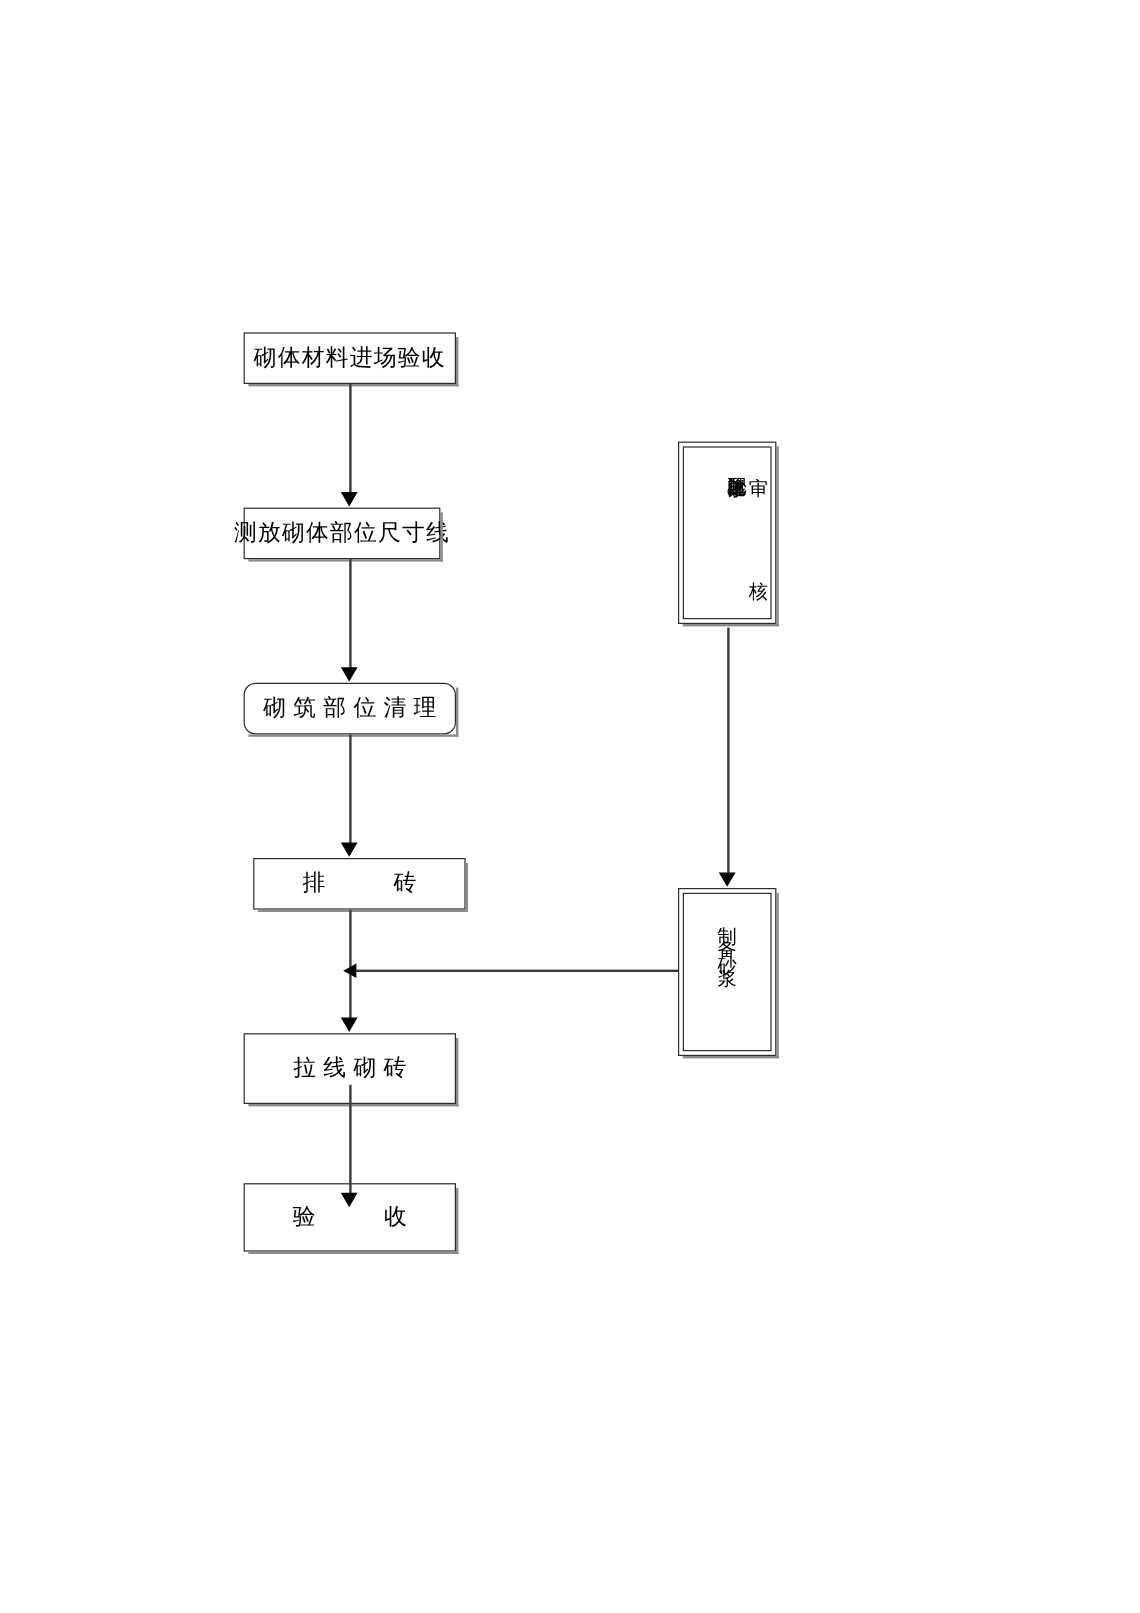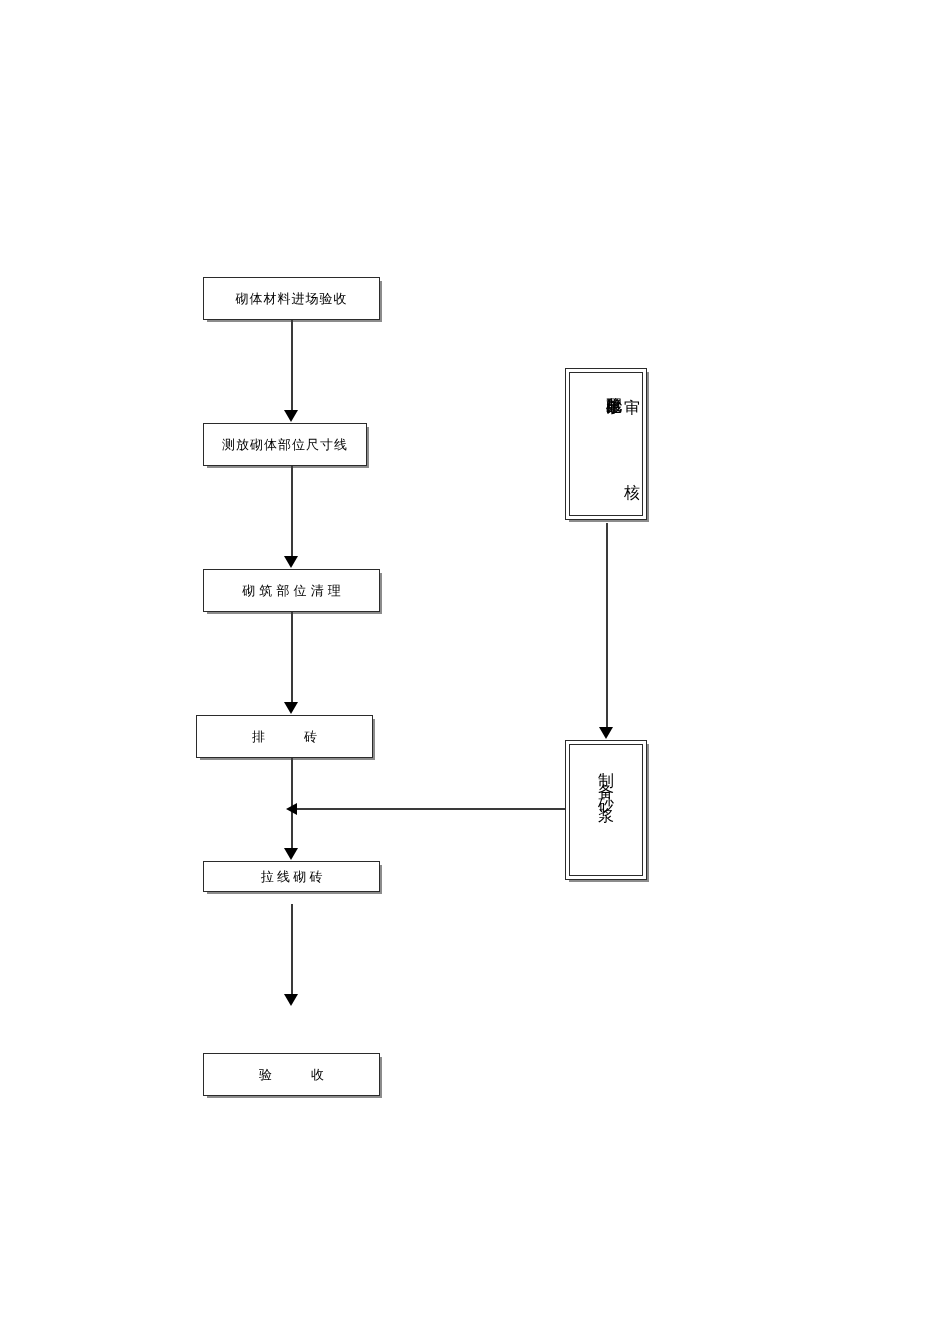--- a/index.html
+++ b/index.html
@@ -36,21 +36,21 @@
   .pbox {
     position: absolute;
     box-sizing: border-box;
     border: 1.3px solid #2b2b2b;
     background: #ffffff;
     display: flex;
     align-items: center;
     justify-content: center;
     color: #000000;
     font-family: "DejaVu Serif", serif;
-    font-size: 13px;
+    font-size: 19px;
     line-height: 1;
     white-space: nowrap;
   }
   
   .pbox::after {
     content: "";
     position: absolute;
     right: -3px;
     top: 3px;
     width: 2px;
@@ -149,27 +149,27 @@
 </head>
 <body>
 
 <div id="page">
 
 
   <div class="pbox shadow-b sp1" style="left:203px; top:277px; width:177px; height:43px;">砌体材料进场验收</div>
 
   <div class="pbox shadow-b sp1" style="left:203px; top:423px; width:164px; height:43px;">测放砌体部位尺寸线</div>
 
-  <div class="pbox shadow-b" style="left:203px; top:569px; width:177px; height:43px;">砌 筑 部 位 清 理</div>
-
-  <div class="pbox shadow-b" style="left:196px; top:715px; width:177px; height:43px;text-align:center;">排　　　砖</div>
-
-  <div class="pbox shadow-b" style="left:203px; top:861px; width:177px; height:31px;font-family:Liberation Serif, serif;">拉 线 砌 砖</div>
-
-  <div class="pbox shadow-b" style="left:203px; top:1053px; width:177px; height:43px;">验　　　收</div>
+  <div class="pbox shadow-b" style="left:203px; top:569px; width:177px; height:43px;border-radius:10px;">砌 筑 部 位 清 理</div>
+
+  <div class="pbox shadow-b" style="left:211px; top:715px; width:177px; height:43px;text-align:center;">排　　　砖</div>
+
+  <div class="pbox shadow-b" style="left:203px; top:861px; width:177px; height:59px;">拉 线 砌 砖</div>
+
+  <div class="pbox shadow-b" style="left:203px; top:986px; width:177px; height:57px;">验　　　收</div>
 
   <div class="vline" style="left:291px; top:320px; height:91px;"></div>
   <div class="arrow-down" style="left:284px; top:410px;"></div>
 
   <div class="vline" style="left:291px; top:466px; height:91px;"></div>
   <div class="arrow-down" style="left:284px; top:556px;"></div>
 
   <div class="vline" style="left:291px; top:612px; height:91px;"></div>
   <div class="arrow-down" style="left:284px; top:702px;"></div>
 

